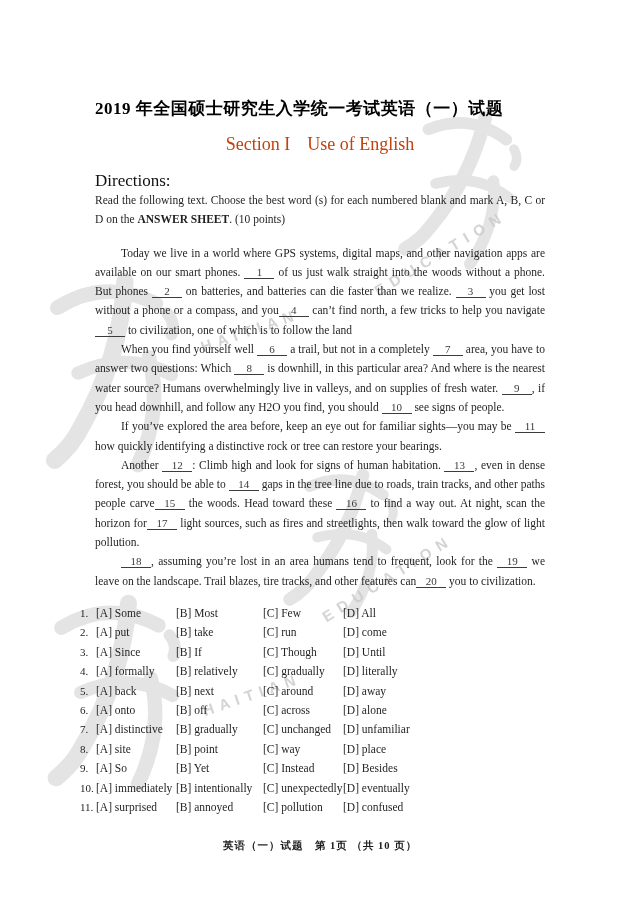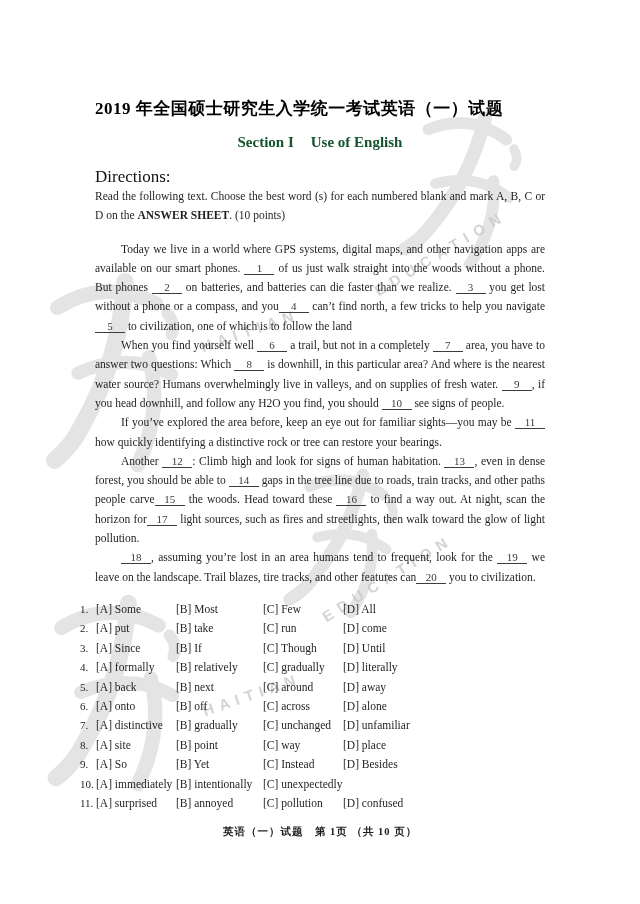--- a/index.html
+++ b/index.html
@@ -26,21 +26,21 @@
   .wm-d-svg{ left:40px;  top:588px; transform:rotate(-3deg); }
   .wm-d-txt{ left:206px; top:702px; font-size:15px; letter-spacing:6px; transform:rotate(-19deg); }
   
   .content{ position:relative; z-index:1; padding:97px 95px 0 95px; }
   .title{
     text-align:left; font-weight:bold; font-size:17px; color:#000;
     letter-spacing:.5px; line-height:24px;
   }
   .section-heading{
     display:flex; justify-content:center; gap:17px;
-    font-weight:bold; font-size:15px; color:#14532d; margin-top:13px;
+    font-weight:normal; font-size:18px; color:#c2410c; margin-top:13px;
   }
   .directions-label{ font-weight:normal; font-size:17px; margin-top:16px; color:#111; }
   .para{
     font-size:11.5px; line-height:19.3px; text-align:justify; color:#1f1f1f;
     text-indent:26px;
   }
   .para.no-indent{ text-indent:0; }
   .para.first{ margin-top:14px; }
   .para b{ font-weight:bold; }
   .blank{
@@ -50,21 +50,21 @@
   }
   
   .options{ margin:13px 0 0 -15px; }
   .opt-row{
     display:grid; grid-template-columns:16px 80px 87px 80px auto;
     line-height:19.4px; font-size:11.5px; color:#1f1f1f;
   }
   .opt-num{ font-size:11px; }
   
   .footer{
-    margin-top:12px; text-align:center; font-weight:bold; font-size:10.5px;
+    margin-top:22px; text-align:center; font-weight:bold; font-size:10.5px;
     color:#1c1c1c; letter-spacing:1px;
   }
 </style>
 </head>
 <body>
 
 <div class="page">
 
   <div class="wm-layer">
     <svg class="wm-svg wm-a-svg" width="150" height="170" viewBox="0 0 120 160">
@@ -193,20 +193,21 @@
           <span class="opt-cell">[A] So</span>
           <span class="opt-cell">[B] Yet</span>
           <span class="opt-cell">[C] Instead</span>
           <span class="opt-cell">[D] Besides</span>
         </div>
         <div class="opt-row">
           <span class="opt-num">10.</span>
           <span class="opt-cell">[A] immediately</span>
           <span class="opt-cell">[B] intentionally</span>
           <span class="opt-cell">[C] unexpectedly</span>
+          <span class="opt-cell">[D] eventually</span>
         </div>
         <div class="opt-row">
           <span class="opt-num">11.</span>
           <span class="opt-cell">[A] surprised</span>
           <span class="opt-cell">[B] annoyed</span>
           <span class="opt-cell">[C] pollution</span>
           <span class="opt-cell">[D] confused</span>
         </div>
       </div>
 

